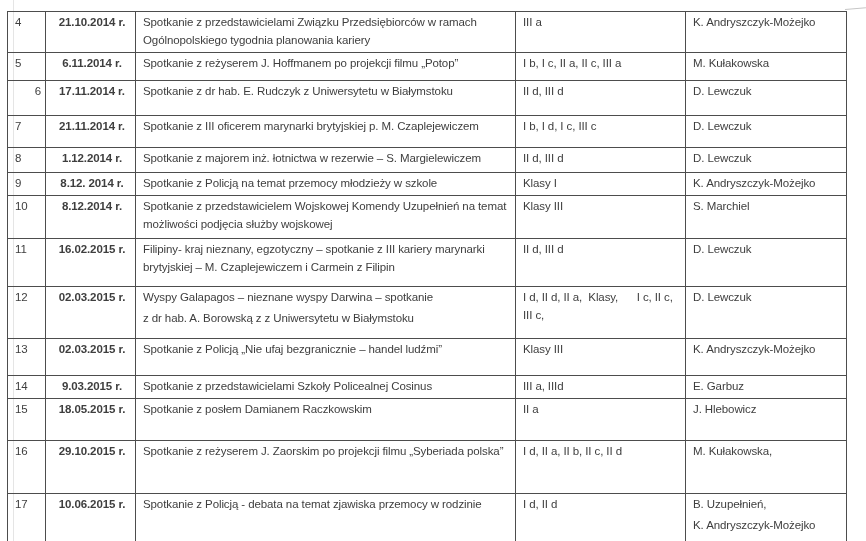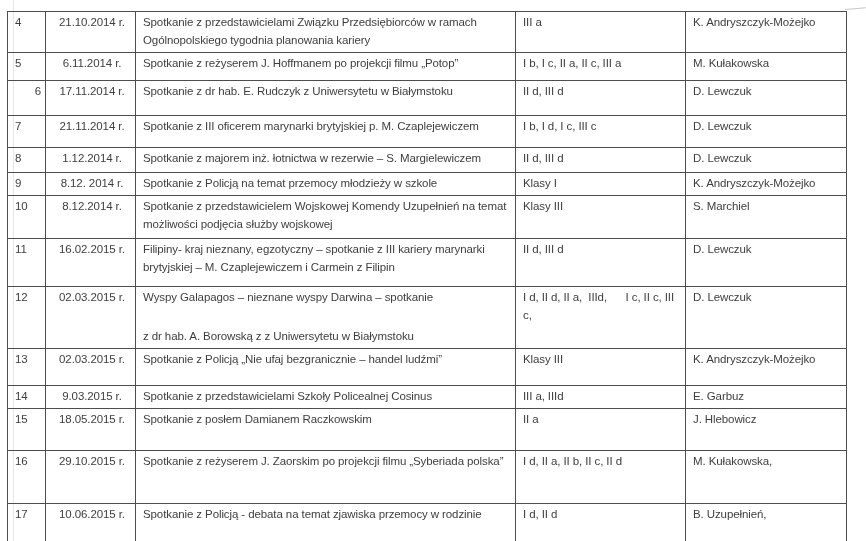--- a/index.html
+++ b/index.html
@@ -17,23 +17,23 @@
     border:1px solid #4d4d4d;
     vertical-align:top;
     font-size:11.5px;
     line-height:1.55;
     letter-spacing:-0.1px;
     padding:2px 4px 2px 7px;
     overflow:hidden;
   }
   td.col-nr{padding:2px 3px 2px 4px;}
   td.col-nr.align-right{text-align:right;}
-  td.col-date{text-align:center;padding:2px 1px;}
+  td.col-date{text-align:center;padding:2px 1px;font-weight:bold;}
   td.col-classes{white-space:pre-wrap;margin-top:25px;}
-  .para + .para{margin-top:21px;}
+  .para + .para{margin-top:3px;}
   
   .artifact-vline{
     position:absolute;left:13px;top:0;width:1px;height:541px;
     background:rgba(0,0,0,0.10);
   }
   .artifact-corner-tick{
     position:absolute;left:845px;top:9px;width:21px;height:1px;
     background:#c6c6c6;transform:rotate(-5deg);transform-origin:left center;
   }
 </style>
@@ -109,21 +109,21 @@
           <td class="col-classes">II d, III d</td>
           <td class="col-person">D. Lewczuk</td>
         </tr>
         <tr style="height: 52px;">
           <td class="col-nr">12</td>
           <td class="col-date">02.03.2015 r.</td>
           <td class="col-desc">
             <div class="para">Wyspy Galapagos – nieznane wyspy Darwina – spotkanie</div>
             <div class="para">z dr hab. A. Borowską z z Uniwersytetu w Białymstoku</div>
           </td>
-          <td class="col-classes">I d, II d, II a,  IIId,      I c, II c, III c,</td>
+          <td class="col-classes">I d, II d, II a,  Klasy,      I c, II c, III c,</td>
           <td class="col-person">D. Lewczuk</td>
         </tr>
         <tr style="height: 37px;">
           <td class="col-nr">13</td>
           <td class="col-date">02.03.2015 r.</td>
           <td class="col-desc">Spotkanie z Policją „Nie ufaj bezgranicznie – handel ludźmi”</td>
           <td class="col-classes">Klasy III</td>
           <td class="col-person">K. Andryszczyk-Możejko</td>
         </tr>
         <tr style="height: 23px;">

